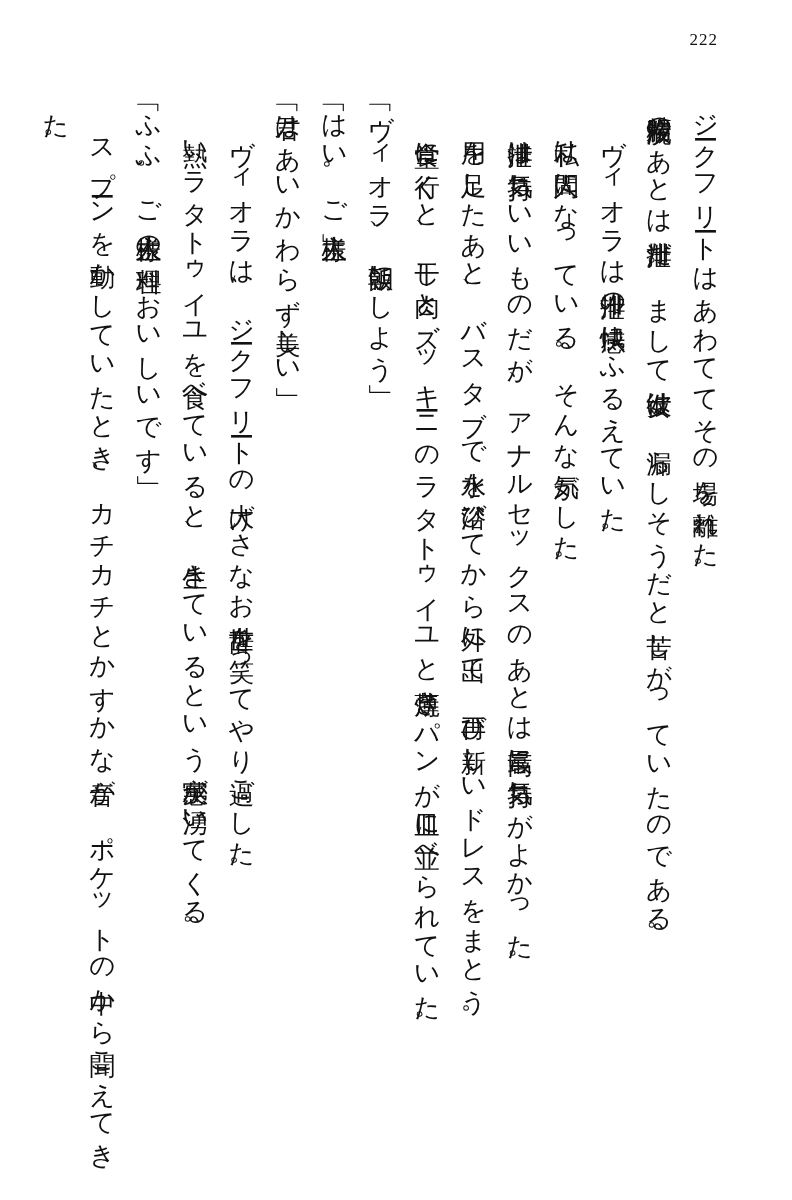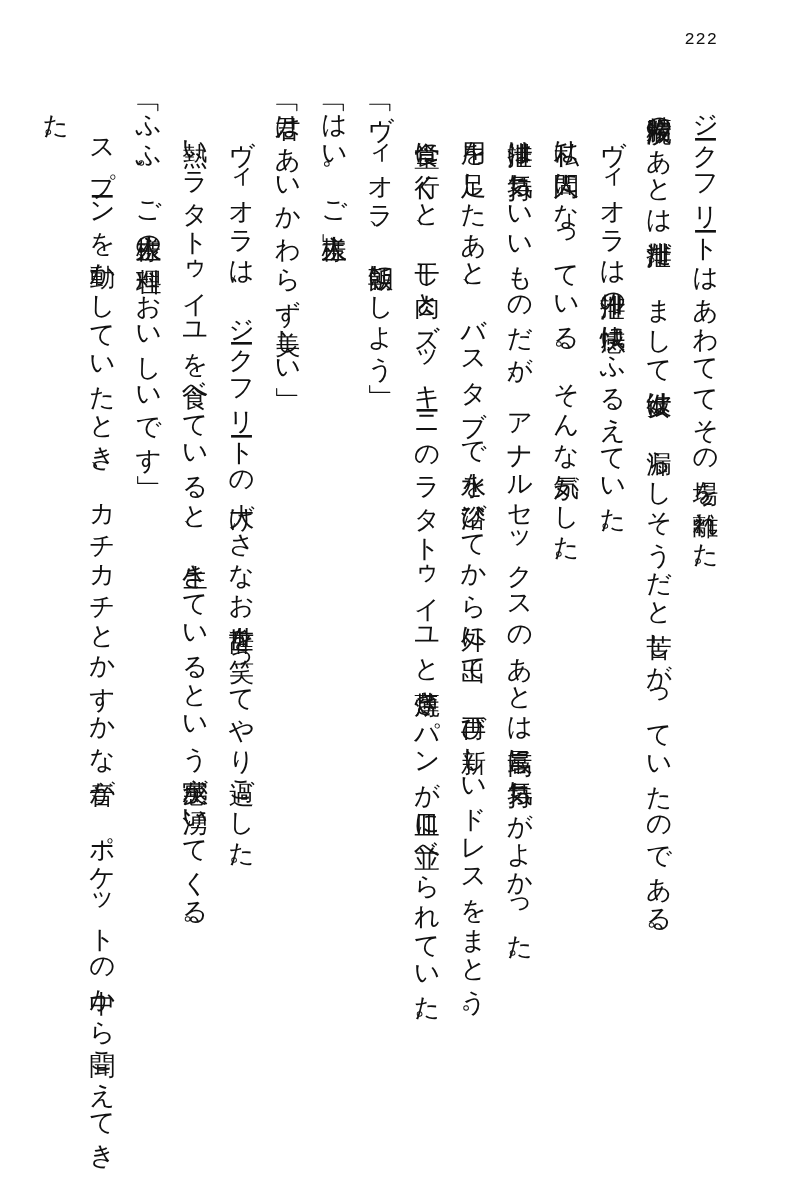--- a/index.html
+++ b/index.html
@@ -17,21 +17,21 @@
   }
 
   
   .page-number {
     position: absolute;
     top: 30px;
     right: 74px;
     font-size: 17px;
     letter-spacing: 1px;
     color: #111111;
-    font-family: Liberation Mono, monospace;
+    font-family: Liberation Serif, serif;
   }
 
   
   .page-body {
     position: absolute;
     top: 96px;
     right: 64px;
     left: 58px;
     height: 1060px;
     writing-mode: vertical-rl;

